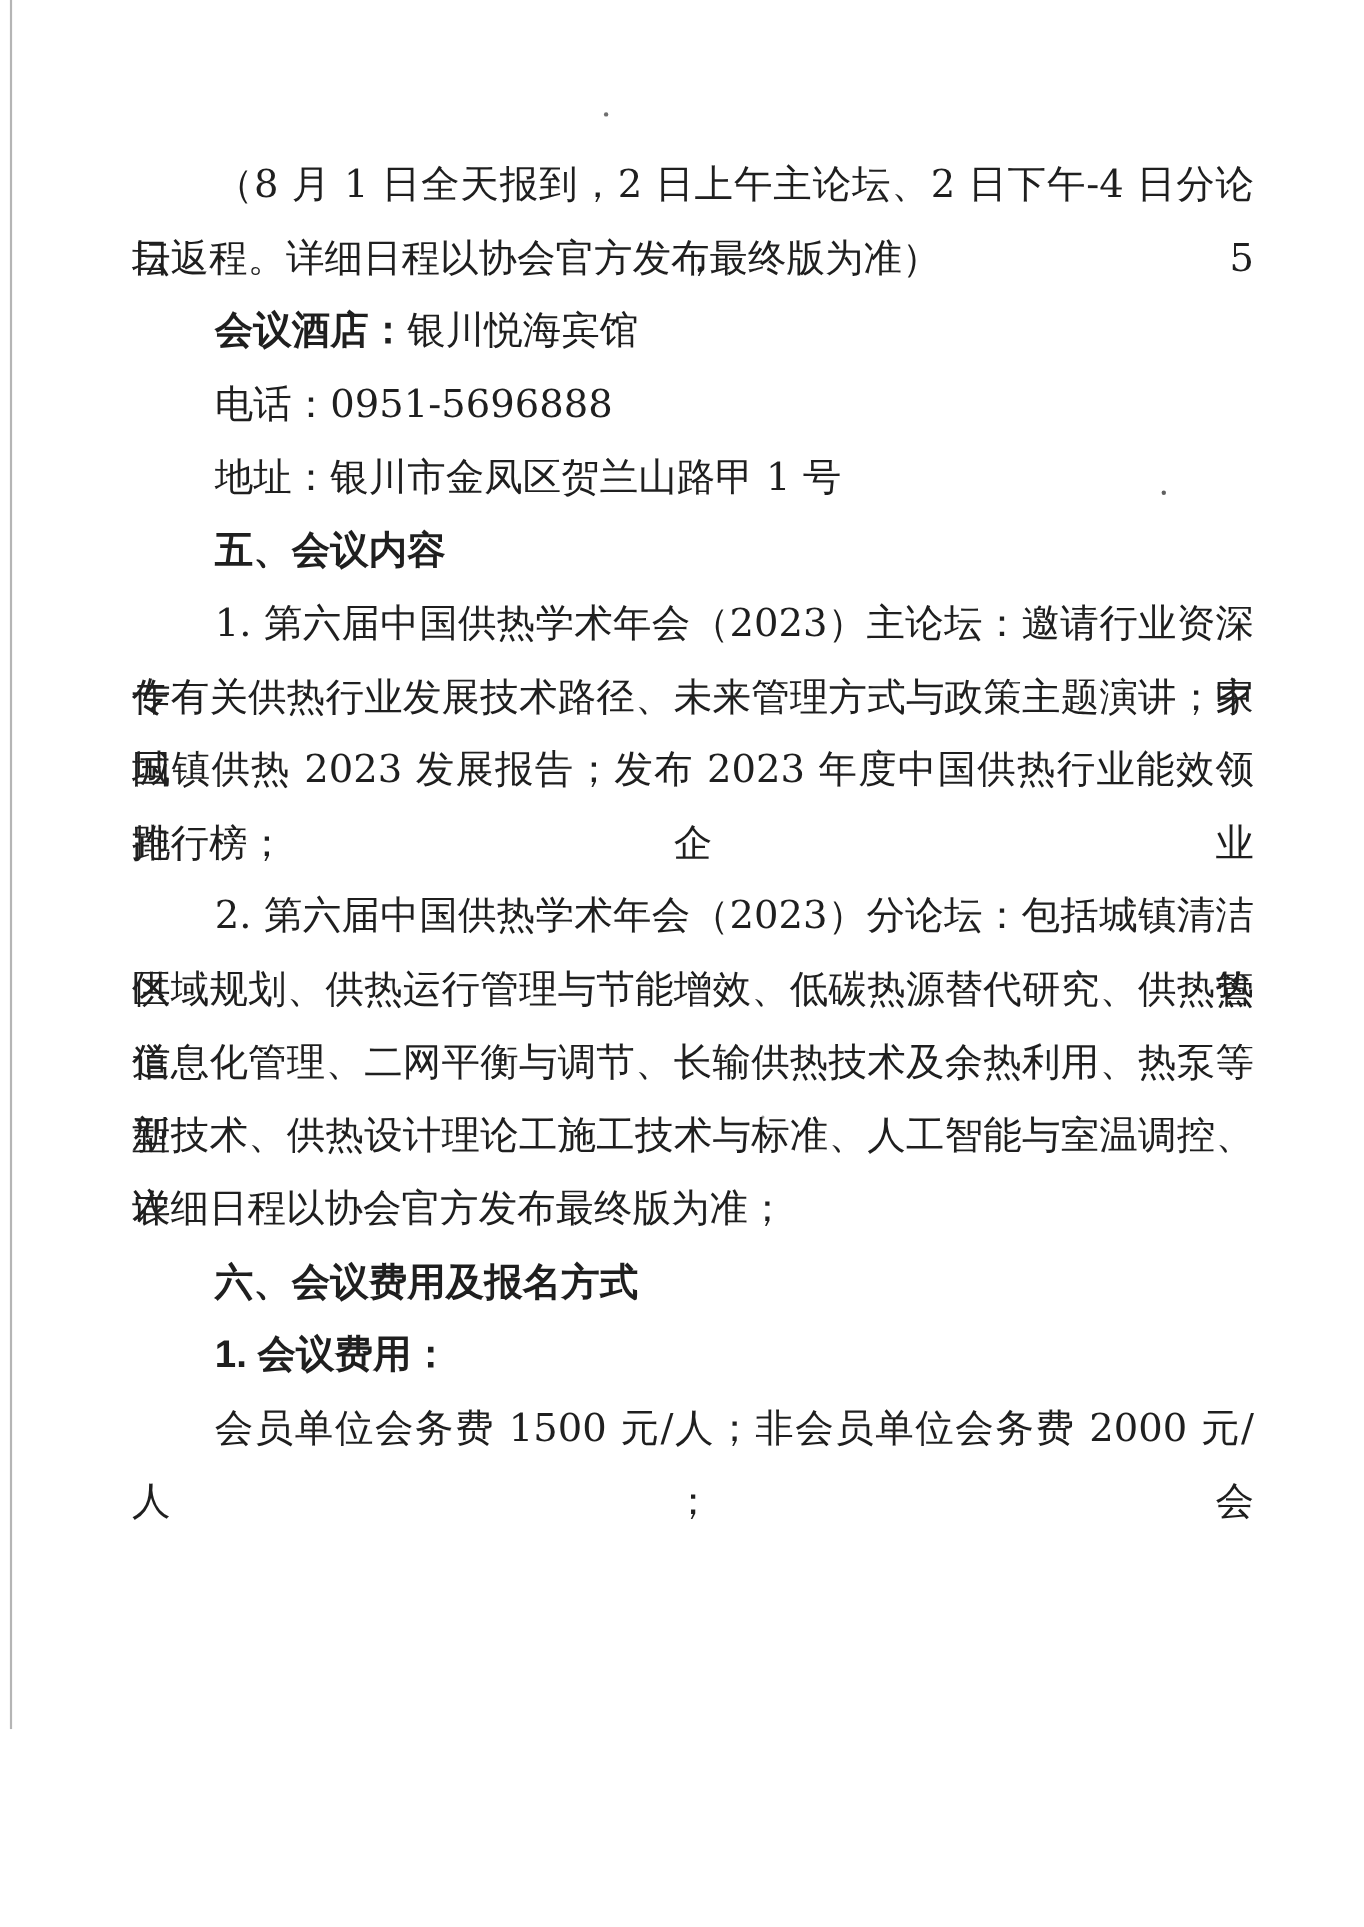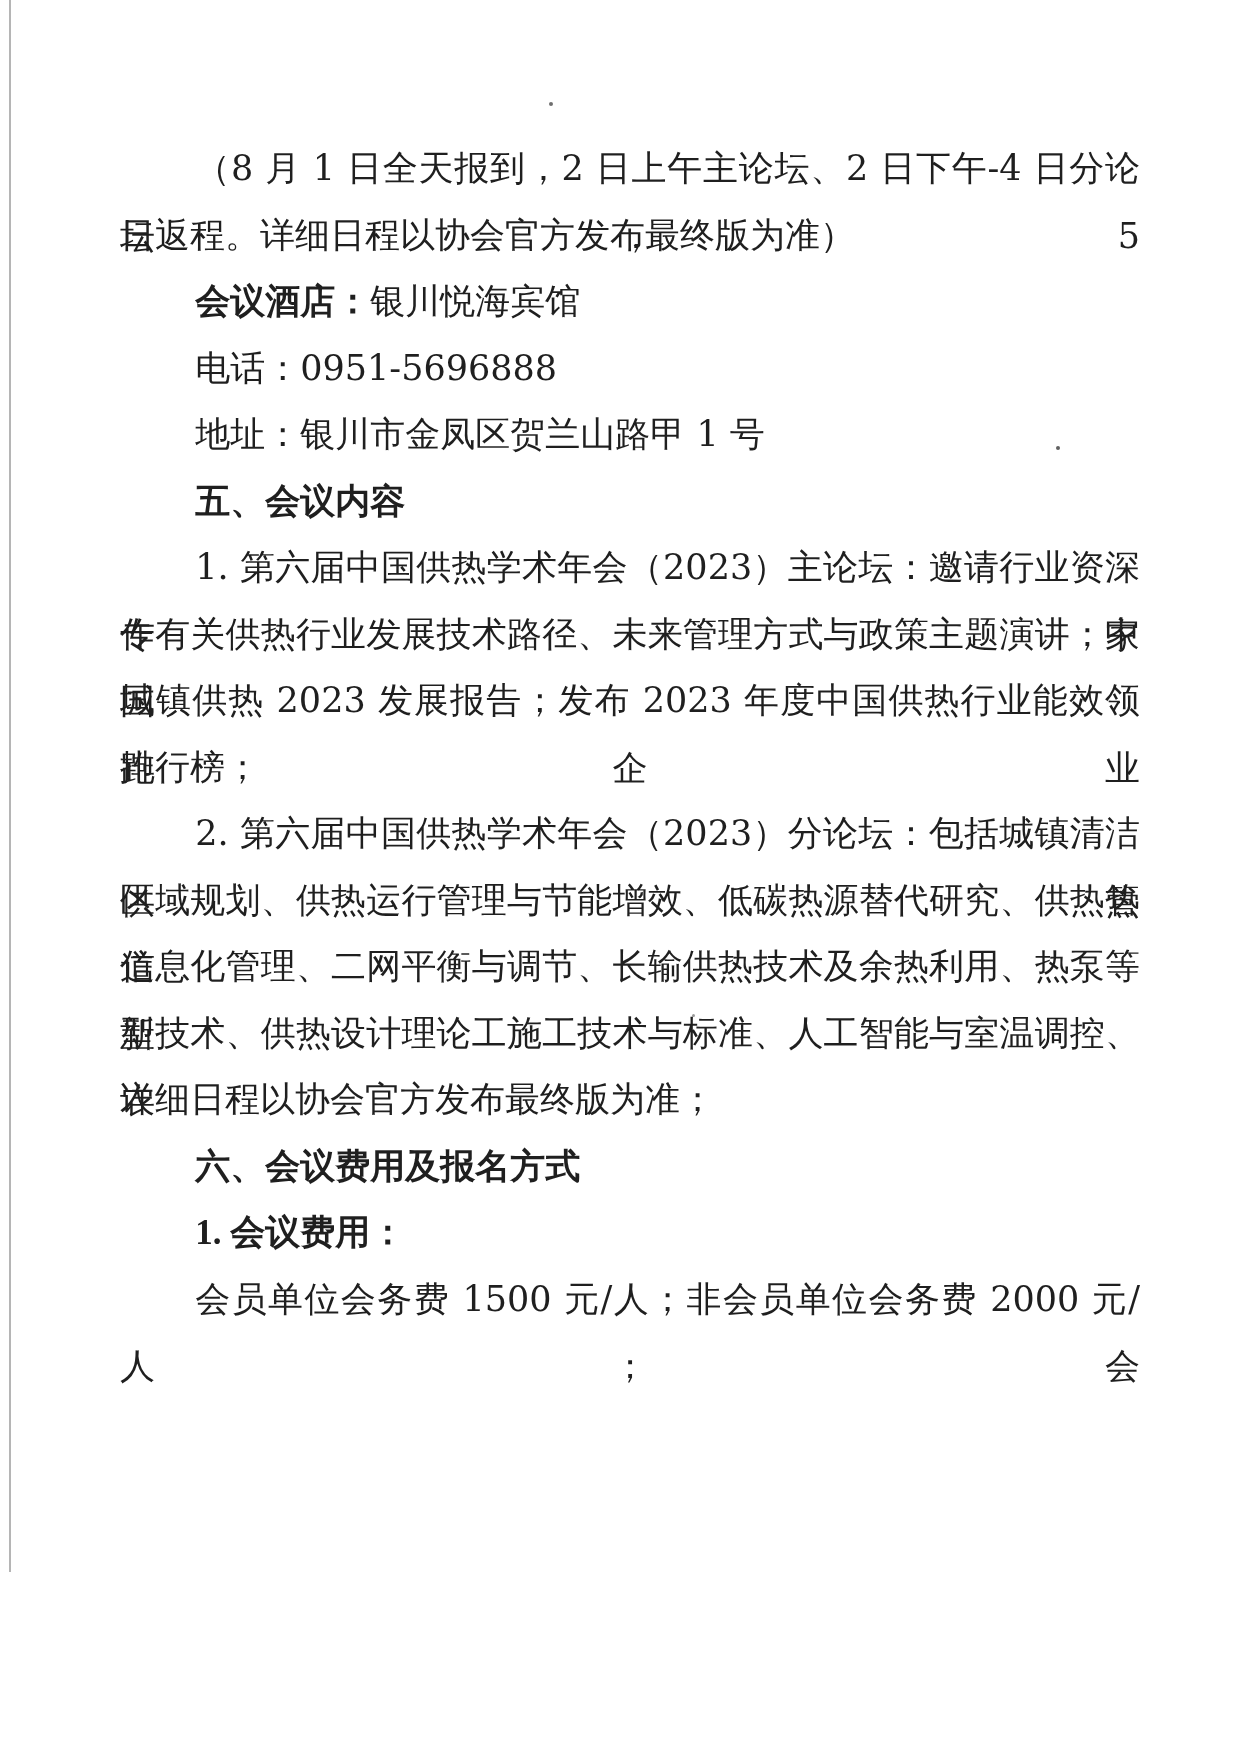--- a/index.html
+++ b/index.html
@@ -50,21 +50,21 @@
   .line.fill {
     white-space: normal;
     text-align: justify;
     text-align-last: justify;
     text-justify: inter-character;
   }
   .line.indent {
     text-indent: 2.15em;
   }
   .hei {
-    font-family: Liberation Serif, serif;
+    font-family: Liberation Sans, sans-serif;
     font-weight: 700;
   }
   
   .speck {
     position: absolute;
     border-radius: 50%;
   }
   .speck.s1 { left: 549px;  top: 102px;  width: 4px; height: 4px; background: #6f6f6f; }
   .speck.s2 { left: 1056px; top: 446px;  width: 4px; height: 4px; background: #606060; }
   .speck.s3 { left: 692px;  top: 1014px; width: 3px; height: 3px; background: #9a9a9a; }

